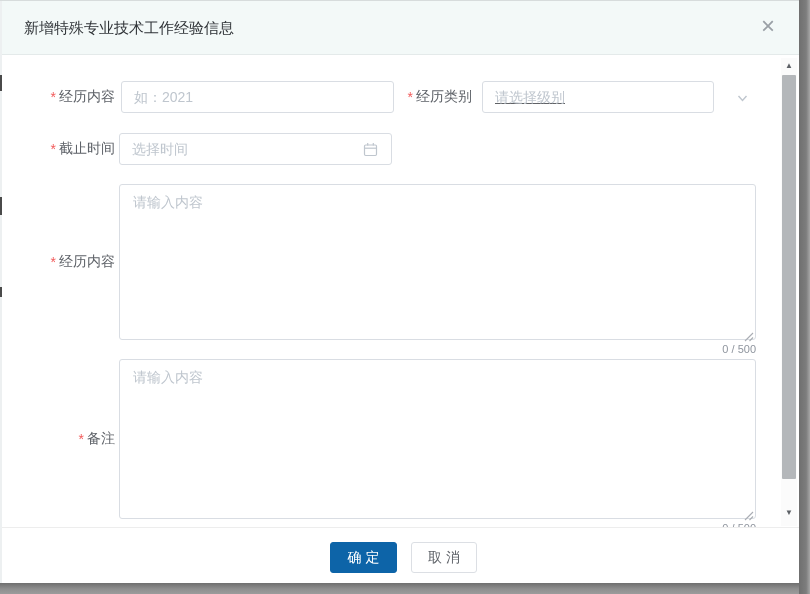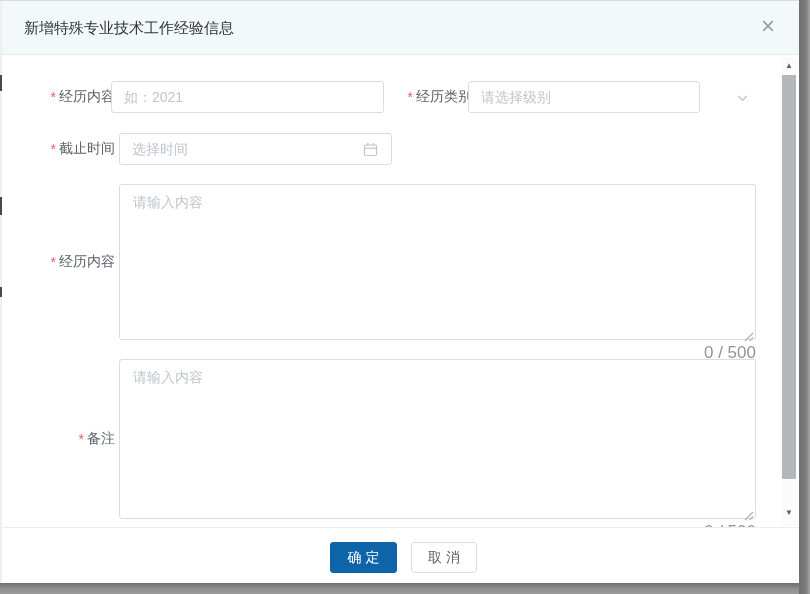--- a/index.html
+++ b/index.html
@@ -40,21 +40,21 @@
   .ipt.with-icon{ padding-right:32px; }
 
   .field-icon{ position:absolute; pointer-events:auto; }
 
   .txa{ position:absolute; border:1px solid #d9dde3; border-radius:3px; background:#fff;
     font-size:14px; color:#606266; padding:9px 13px; resize:none; outline:none;
     font-family:"Liberation Sans","DejaVu Sans",sans-serif; }
   .grip{ position:absolute; }
 
   .counter{ position:absolute; left:117px; width:637px; text-align:right;
-    font-size:17px; color:#8f959e; }
+    font-size:11px; color:#8f959e; }
 
   
   .scrollbar{ position:absolute; left:779px; top:2px; width:16px; height:468px; background:#fbfbfb; }
   .scroll-arrow{ position:absolute; left:0; width:16px; height:14px; font-size:8px;
     color:#5d6166; text-align:center; line-height:14px; cursor:pointer; }
   .scroll-up{ top:1px; }
   .scroll-down{ top:448px; }
   .scroll-thumb{ position:absolute; left:1px; top:17px; width:14px; height:404px;
     background:#b4b7ba; border-radius:1px; cursor:pointer; }
 
@@ -84,27 +84,27 @@
         <span>×</span>
       </div>
     </div>
 
     <div class="dialog-body">
 
       <div class="lbl" style="left:18px; top:25px; width:95px; height:32px;">
         <span class="req">*</span>
         <span>经历内容</span>
       </div>
-      <input class="ipt" style="left: 109px; top: 25px;" placeholder="如：2021">
+      <input class="ipt" style="left: 119px; top: 25px;" placeholder="如：2021">
 
       <div class="lbl" style="left:393px; top:25px; width:77px; height:32px;">
         <span class="req">*</span>
         <span>经历类别</span>
       </div>
-      <input class="ipt with-icon" style="left: 466px; top: 25px; width: 232px;" readonly="" placeholder="请选择级别">
+      <input class="ipt with-icon" style="left: 480px; top: 25px; width: 232px; text-decoration: underline;" readonly="" placeholder="请选择级别">
       <span class="field-icon" style="left:734px; top:35px;">
         <svg width="13" height="13" viewBox="0 0 13 13">
           <polyline points="2.5,4 6.5,8.5 10.5,4" fill="none" stroke="#bfc6ce" stroke-width="1.4"></polyline>
         </svg>
       </span>
 
       <div class="lbl" style="left:18px; top:77px; width:95px; height:32px;">
         <span class="req">*</span>
         <span>截止时间</span>
       </div>

